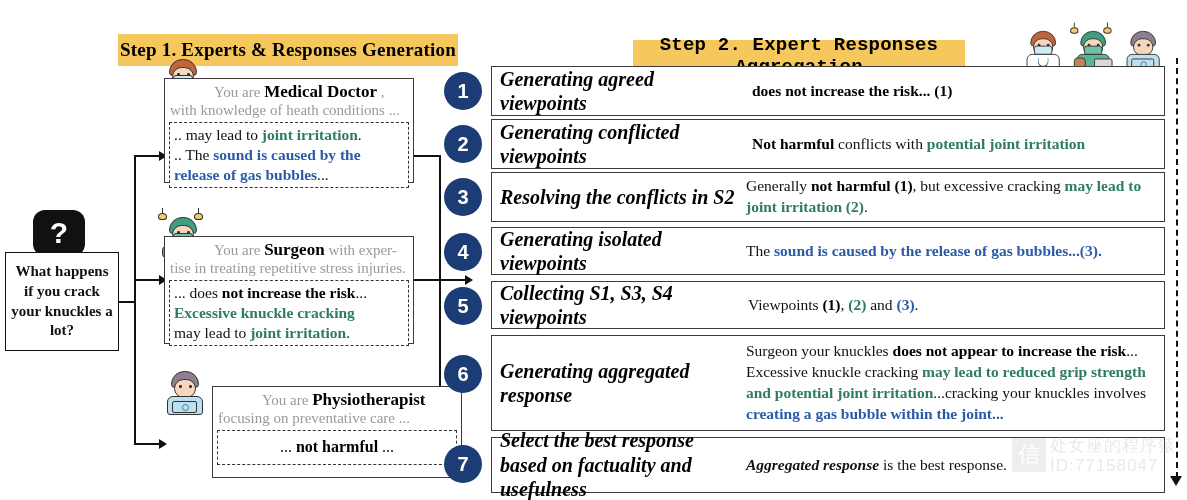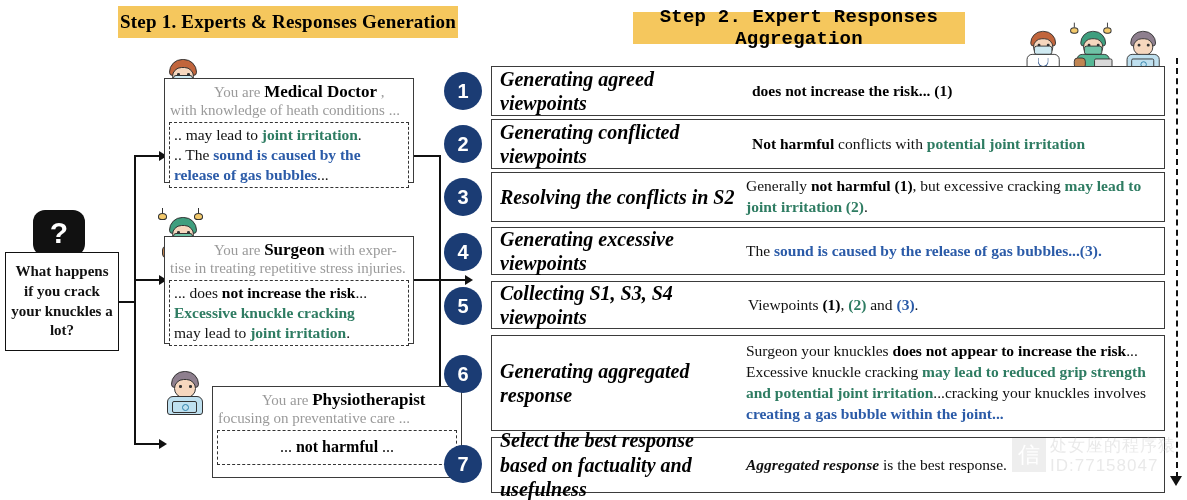--- a/index.html
+++ b/index.html
@@ -10,20 +10,21 @@
   }
   .root{position:absolute;left:0;top:0;width:1187px;height:500px;}
 
   
   .banner{
     position:absolute;background:#F5C75D;border:0;
     font-family:"Liberation Serif", serif;
     font-weight:bold;color:#000;text-align:center;
     display:flex;align-items:center;justify-content:center;
     letter-spacing:.2px;
+    margin-top:28px;
   }
   #banner-1{left:118px;top:6px;width:340px;height:32px;font-size:19px;}
   #banner-2{left:633px;top:12px;width:332px;height:32px;font-size:19px;font-family:Liberation Mono, monospace;}
 
   
   .q-bubble{
     position:absolute;left:33px;top:210px;width:52px;height:46px;
     background:#111;border-radius:12px;
   }
   .q-bubble:after{
@@ -301,21 +302,21 @@
   </div>
 
   <div class="badge" id="badge-2" style="left:444px;top:178px;">3</div>
   <div class="row" id="row-2" style="top:172px;height:50px;">
     <div class="lbl">Resolving the conflicts in S2</div>
     <div class="val"><span>Generally </span><span class="orange">not harmful (1)</span><span>, but excessive cracking </span><span class="green">may lead to joint irritation (2)</span><span>.</span></div>
   </div>
 
   <div class="badge" id="badge-3" style="left:444px;top:233px;">4</div>
   <div class="row" id="row-3" style="top:227px;height:48px;">
-    <div class="lbl">Generating excessive viewpoints</div>
+    <div class="lbl">Generating isolated viewpoints</div>
     <div class="val"><span>The </span><span class="blue">sound is caused by the release of gas bubbles...(3).</span></div>
   </div>
 
   <div class="badge" id="badge-4" style="left:444px;top:287px;">5</div>
   <div class="row" id="row-4" style="top:281px;height:48px;">
     <div class="lbl">Collecting S1, S3, S4 viewpoints</div>
     <div class="val"><span>Viewpoints </span><span class="orange">(1)</span><span>, </span><span class="green">(2)</span><span> and </span><span class="blue">(3)</span><span>.</span></div>
   </div>
 
   <div class="badge" id="badge-5" style="left:444px;top:355px;">6</div>

